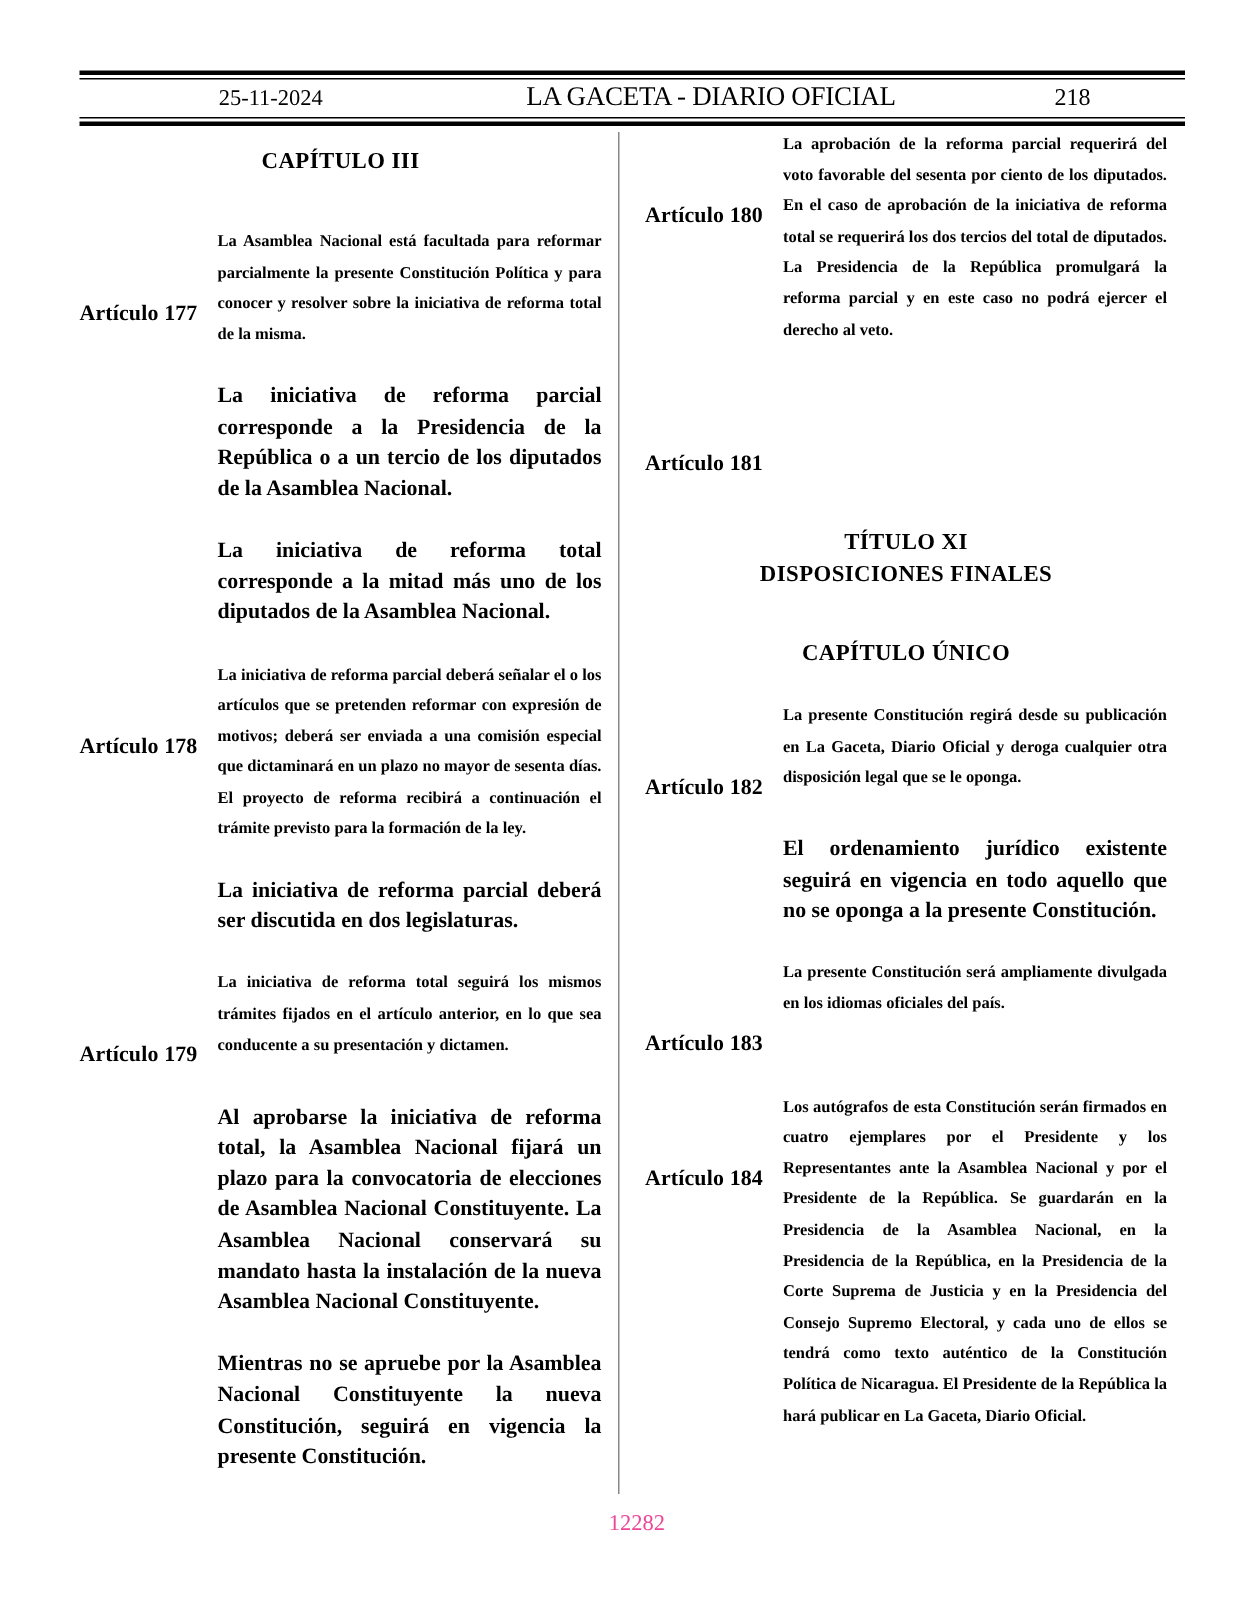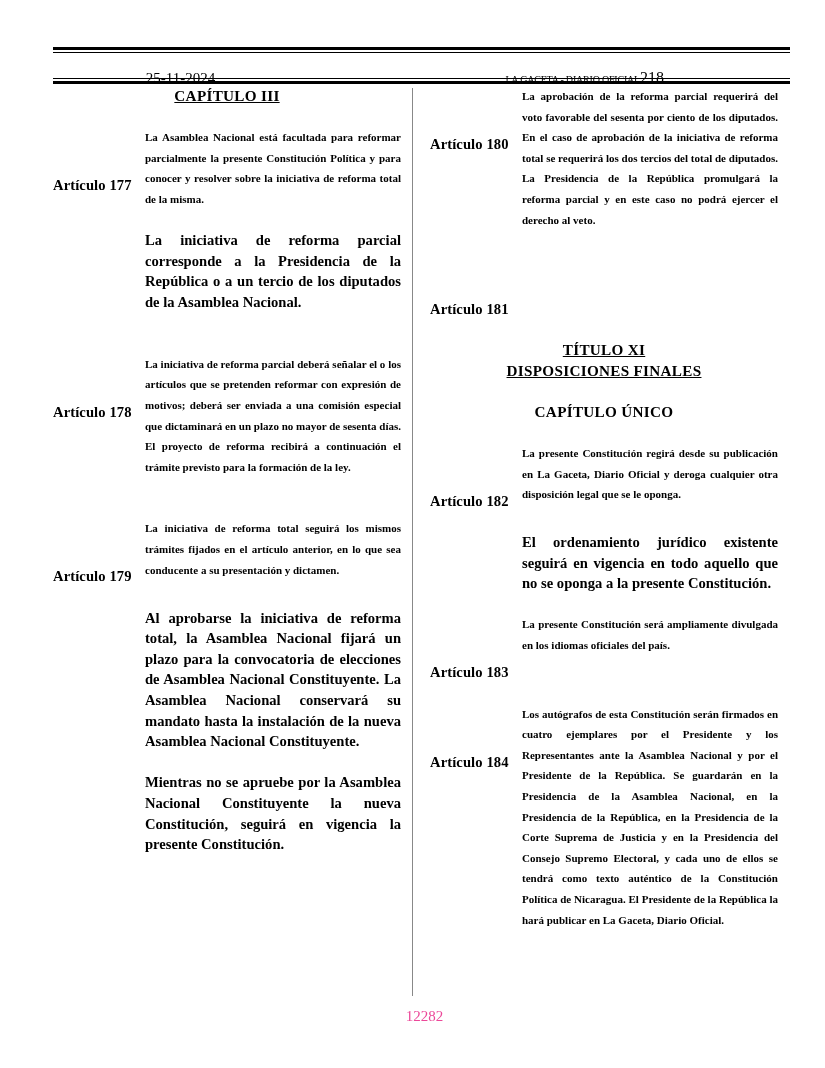--- a/index.html
+++ b/index.html
@@ -41,28 +41,27 @@
     padding: 1px 0 2px 0;
   }
   .header-date {
     width: 255px;
     text-align: center;
     font-size: 15px;
     letter-spacing: 0px;
   }
   .header-title {
     flex: 1;
-    text-align: right;
-    font-size: 10px;
+    text-align: center;
+    font-size: 18px;
     letter-spacing: -0.2px;
-    margin-top: 20px;
   }
   .header-page {
     width: 150px;
-    text-align: left;
+    text-align: center;
     font-size: 16px;
   }
 
   
   .columns {
     position: absolute;
     top: 86px;
     left: 0;
     width: 825px;
   }
@@ -118,21 +117,21 @@
   .spacer { height: 20.6px; }
 
   
   .heading {
     text-align: center;
     font-weight: bold;
     font-size: 15.2px;
     line-height: 20.6px;
     letter-spacing: 0.3px;
   }
-  .heading-block { margin: 0; text-decoration: underline; }
+  .heading-block { margin: 12px; }
 
   
   .footer {
     position: absolute;
     top: 1008px;
     left: 12px;
     width: 825px;
     text-align: center;
     font-size: 15px;
     font-weight: normal;
@@ -168,28 +167,30 @@
 
     <div class="spacer"></div>
 
     <div class="article">
       <div class="art-label">Artículo 177</div>
       <div class="art-body">La Asamblea Nacional está facultada para reformar parcialmente la presente Constitución Política y para conocer y resolver sobre la iniciativa de reforma total de la misma.</div>
     </div>
     <div class="spacer"></div>
     <div class="para">La iniciativa de reforma parcial corresponde a la Presidencia de la República o a un tercio de los diputados de la Asamblea Nacional.</div>
     <div class="spacer"></div>
+    <div class="para">La iniciativa de reforma total corresponde a la mitad más uno de los diputados de la Asamblea Nacional.</div>
 
     <div class="spacer"></div>
 
     <div class="article">
       <div class="art-label">Artículo 178</div>
       <div class="art-body">La iniciativa de reforma parcial deberá señalar el o los artículos que se pretenden reformar con expresión de motivos; deberá ser enviada a una comisión especial que dictaminará en un plazo no mayor de sesenta días. El proyecto de reforma recibirá a continuación el trámite previsto para la formación de la ley.</div>
     </div>
     <div class="spacer"></div>
+    <div class="para">La iniciativa de reforma parcial deberá ser discutida en dos legislaturas.</div>
 
     <div class="spacer"></div>
 
     <div class="article">
       <div class="art-label">Artículo 179</div>
       <div class="art-body">La iniciativa de reforma total seguirá los mismos trámites fijados en el artículo anterior, en lo que sea conducente a su presentación y dictamen.</div>
     </div>
     <div class="spacer"></div>
     <div class="para">Al aprobarse la iniciativa de reforma total, la Asamblea Nacional fijará un plazo para la convocatoria de elecciones de Asamblea Nacional Constituyente. La Asamblea Nacional conservará su mandato hasta la instalación de la nueva Asamblea Nacional Constituyente.</div>
     <div class="spacer"></div>

